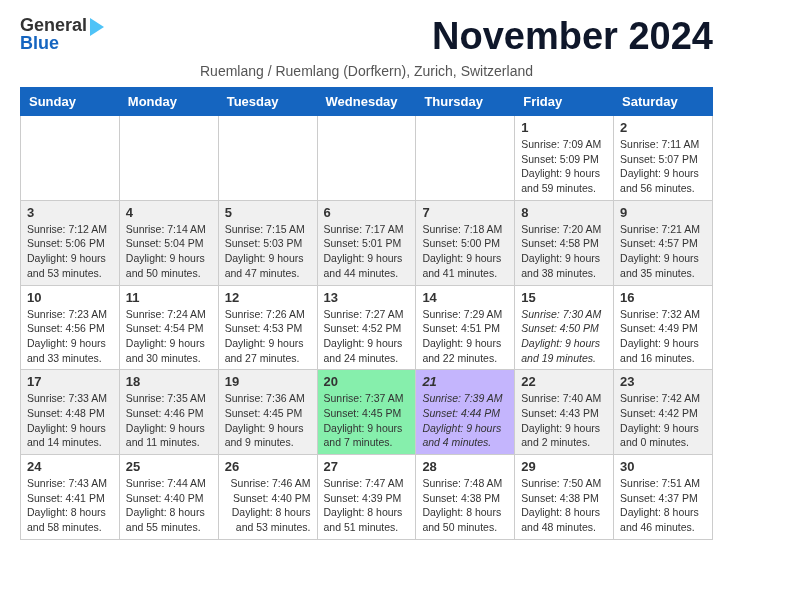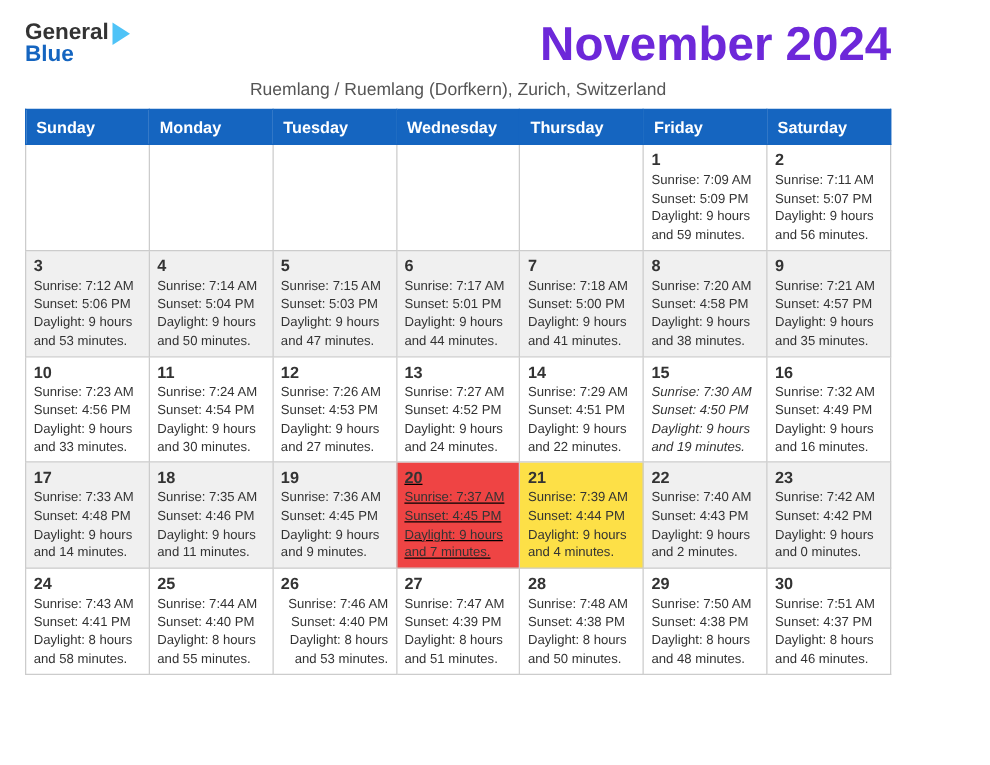--- a/index.html
+++ b/index.html
@@ -26,21 +26,21 @@
   <div class="header-top">
     <div class="logo">
       <div style="display:flex;flex-direction:column;align-items:flex-start;">
         <div style="display:flex;align-items:center;">
           <span style="font-size:18px;font-weight:bold;color:#333;">General</span>
           <div style="width:0;height:0;border-top:9px solid transparent;border-bottom:9px solid transparent;border-left:14px solid #4fc3f7;margin-left:3px;margin-top:2px;"></div>
         </div>
         <span style="font-size:18px;font-weight:bold;color:#1565c0;margin-top:-3px;">Blue</span>
       </div>
     </div>
-    <div style="font-size:38px;font-weight:bold;color:#6d28d9;text-align:right;">November 2024</div>
+    <div style="font-size:38px;font-weight:bold;color:#0f172a;text-align:right;">November 2024</div>
   </div>
   <div class="subtitle">Ruemlang / Ruemlang (Dorfkern), Zurich, Switzerland</div>
 
   <table class="calendar">
     <thead>
       <tr class="header-row">
         <th>Sunday</th>
         <th>Monday</th>
         <th>Tuesday</th>
         <th>Wednesday</th>
@@ -169,27 +169,27 @@
             <div class="day-info" style="white-space: pre-line;">Sunrise: 7:35 AM
 Sunset: 4:46 PM
 Daylight: 9 hours and 11 minutes.</div>
           </td>
           <td style="background: rgb(240, 240, 240);">
             <span class="day-num">19</span>
             <div class="day-info" style="white-space: pre-line;">Sunrise: 7:36 AM
 Sunset: 4:45 PM
 Daylight: 9 hours and 9 minutes.</div>
           </td>
-          <td style="background: #ef4444; text-decoration: underline;">
+          <td style="background: #86efac;">
             <span class="day-num">20</span>
             <div class="day-info" style="white-space: pre-line;">Sunrise: 7:37 AM
 Sunset: 4:45 PM
 Daylight: 9 hours and 7 minutes.</div>
           </td>
-          <td style="background: #fde047;">
+          <td style="background: #c4b5fd; font-style: italic;">
             <span class="day-num">21</span>
             <div class="day-info" style="white-space: pre-line;">Sunrise: 7:39 AM
 Sunset: 4:44 PM
 Daylight: 9 hours and 4 minutes.</div>
           </td>
           <td style="background: rgb(240, 240, 240);">
             <span class="day-num">22</span>
             <div class="day-info" style="white-space: pre-line;">Sunrise: 7:40 AM
 Sunset: 4:43 PM
 Daylight: 9 hours and 2 minutes.</div>

